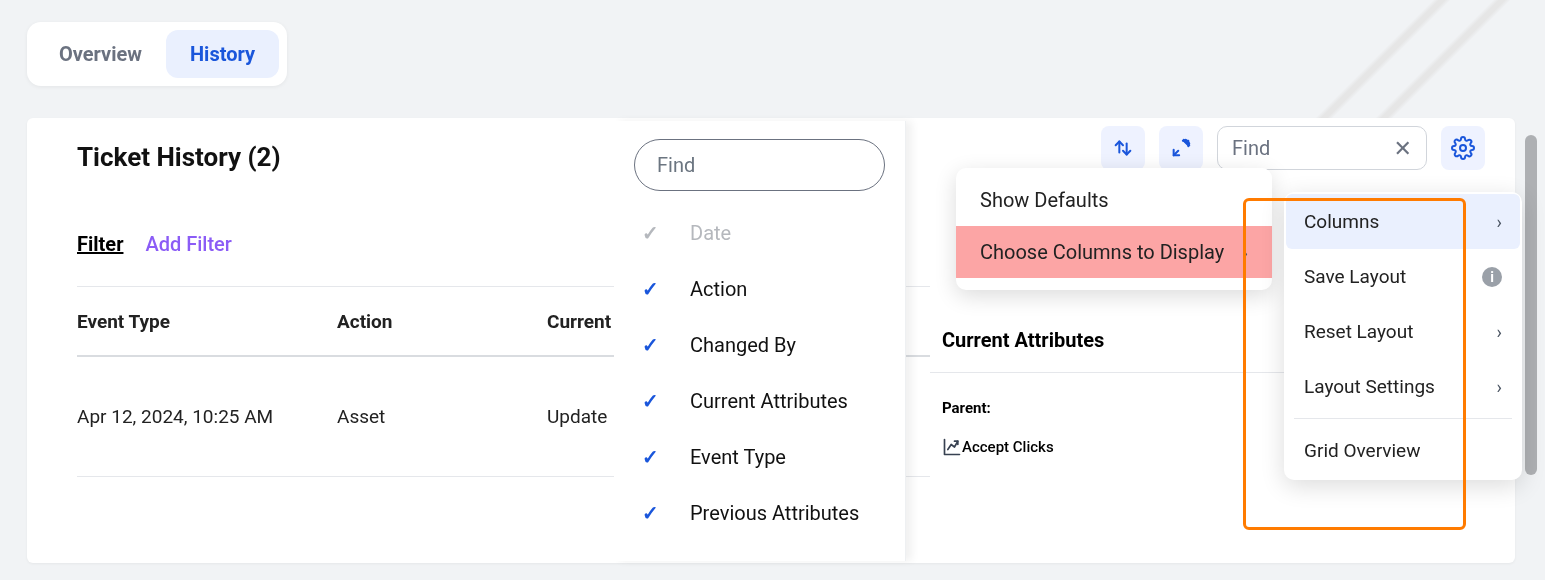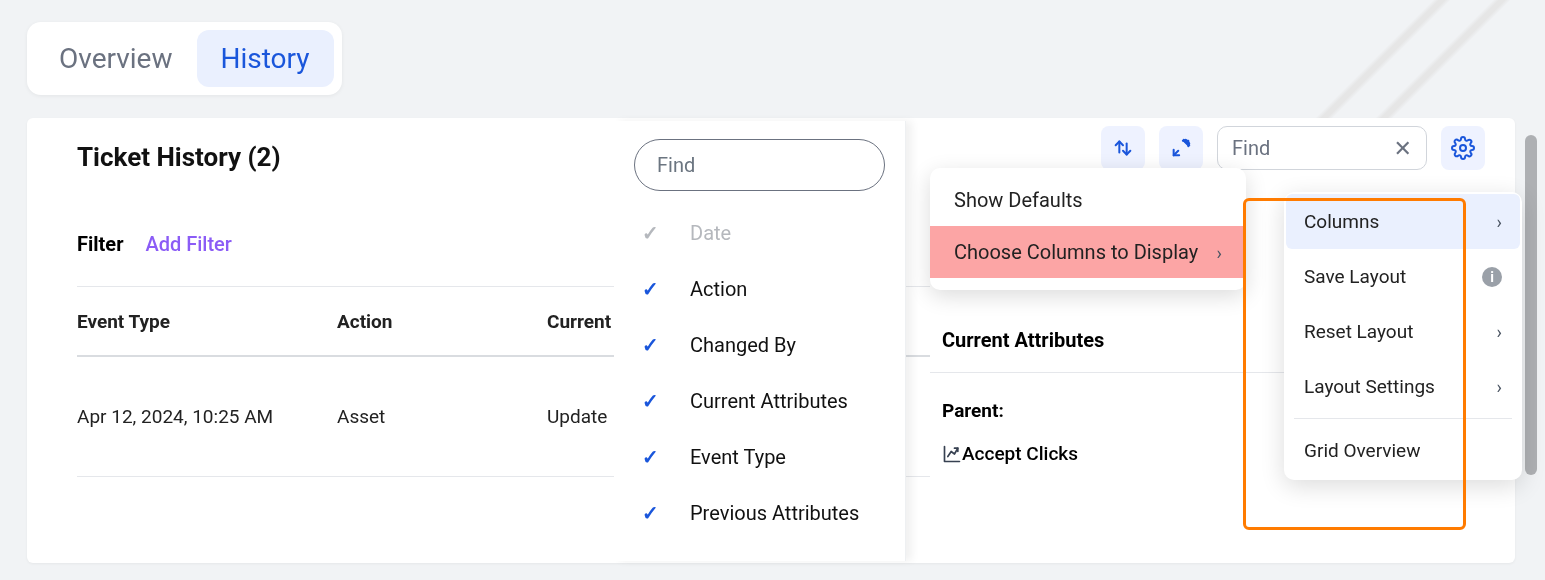--- a/index.html
+++ b/index.html
@@ -23,22 +23,22 @@
     left: 27px; top: 22px;
     background: #fff;
     border-radius: 14px;
     padding: 8px;
     display: flex;
     box-shadow: 0 1px 4px rgba(0,0,0,.06);
   }
   .tab {
     padding: 12px 24px;
     border-radius: 12px;
-    font-size: 28px;
-    font-weight: 400;
+    font-size: 20px;
+    font-weight: 700;
     color: #6b7280;
     cursor: pointer;
   }
   .tab.active {
     background: #eaf0fe;
     color: #1a56db;
   }
 
   .main-card {
     position: absolute;
@@ -56,21 +56,21 @@
     color: #111;
     margin: 12px 0 0 50px;
   }
   .filter-row {
     margin: 60px 0 0 50px;
     font-size: 20px;
     display: flex;
     align-items: center;
     gap: 22px;
   }
-  .filter-label { font-weight: 700; }
+  .filter-label { font-weight: 700; text-decoration: underline; }
   .add-filter { color: #8b5cf6; font-weight: 500; cursor:pointer; }
 
   .divider { height:1px; background:#e5e7eb; margin: 30px 50px 0 50px; }
 
   .table-head {
     margin: 0 50px;
     display: grid;
     grid-template-columns: 260px 210px 300px 1fr;
     height: 70px;
     align-items: center;
@@ -152,21 +152,21 @@
     color:#111;
     cursor:pointer;
   }
   .col-item.disabled { color:#b5b8bd; }
   .check { width:22px; color:#1a56db; font-weight:700; }
   .col-item.disabled .check { color:#b5b8bd; }
 
   
   .submenu {
     position:absolute;
-    left: 930px; top: 168px;
+    left: 956px; top: 168px;
     width: 316px;
     background:#fff;
     border-radius: 10px;
     box-shadow: 0 6px 22px rgba(0,0,0,.14);
     padding: 6px 0 12px 0;
     z-index: 7;
     overflow:hidden;
   }
   .submenu-item {
     padding: 14px 24px; font-size: 20px; color:#222;
@@ -183,21 +183,21 @@
     width:560px; height:445px;
     background:#fff;
     z-index:3;
   }
   .section-header {
     border-bottom:1px solid #e5e7eb;
     padding: 0 12px 20px 12px;
     font-size:20px; font-weight:700;
     margin-top: 210px;
   }
-  .parent-block { padding: 0 12px; font-size:19px; }
+  .parent-block { padding: 0 12px; font-size:15px; }
   .parent-label { font-weight:700; margin-top: 26px; }
   .parent-link {
     display:flex; align-items:center; margin-top:20px;
     color:#000000; font-weight:500;
   }
 
   
   .settings-menu {
     position:absolute;
     left:1284px; top: 192px;

